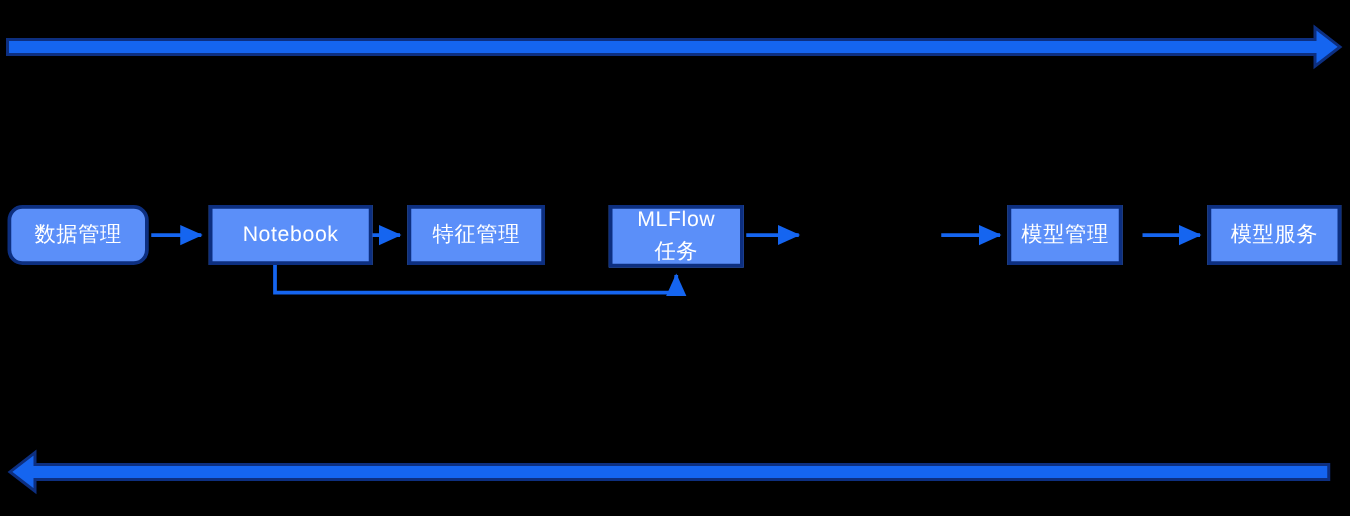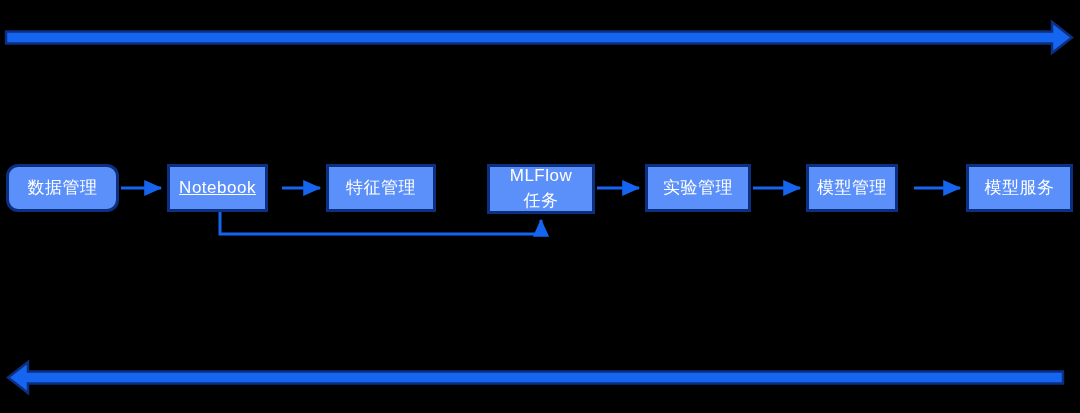--- a/index.html
+++ b/index.html
@@ -86,36 +86,33 @@
 
     <g>
       <path d="M220,212 L220,234 L541,234 L541,220" fill="none" stroke="#1565f0" stroke-width="3" stroke-linejoin="miter" marker-end="url(#arrowSmallUp)"></path>
     </g>
   </svg>
 
   <div class="node" style="left:6px;  top:164px; width:113px; height:48px;border-radius:12px;">
     <span>数据管理</span>
   </div>
 
-  <div class="node" style="left:167px; top:164px; width:101px; height:48px;text-decoration:underline;">
+  <div class="node" style="left:167px; top:164px; width:131px; height:48px;">
     <span>Notebook</span>
   </div>
 
   <div class="node" style="left:326px; top:164px; width:110px; height:48px;">
     <span>特征管理</span>
   </div>
 
   <div class="node" style="left:487px; top:164px; width:108px; height:50px;">
     <span>MLFlow</span>
     <span class="line2">任务</span>
   </div>
 
-  <div class="node" style="left:645px; top:164px; width:106px; height:48px;">
-    <span>实验管理</span>
-  </div>
 
   <div class="node" style="left:806px; top:164px; width:92px; height:48px;">
     <span>模型管理</span>
   </div>
 
   <div class="node" style="left:966px; top:164px; width:107px; height:48px;">
     <span>模型服务</span>
   </div>
 
 </div>

